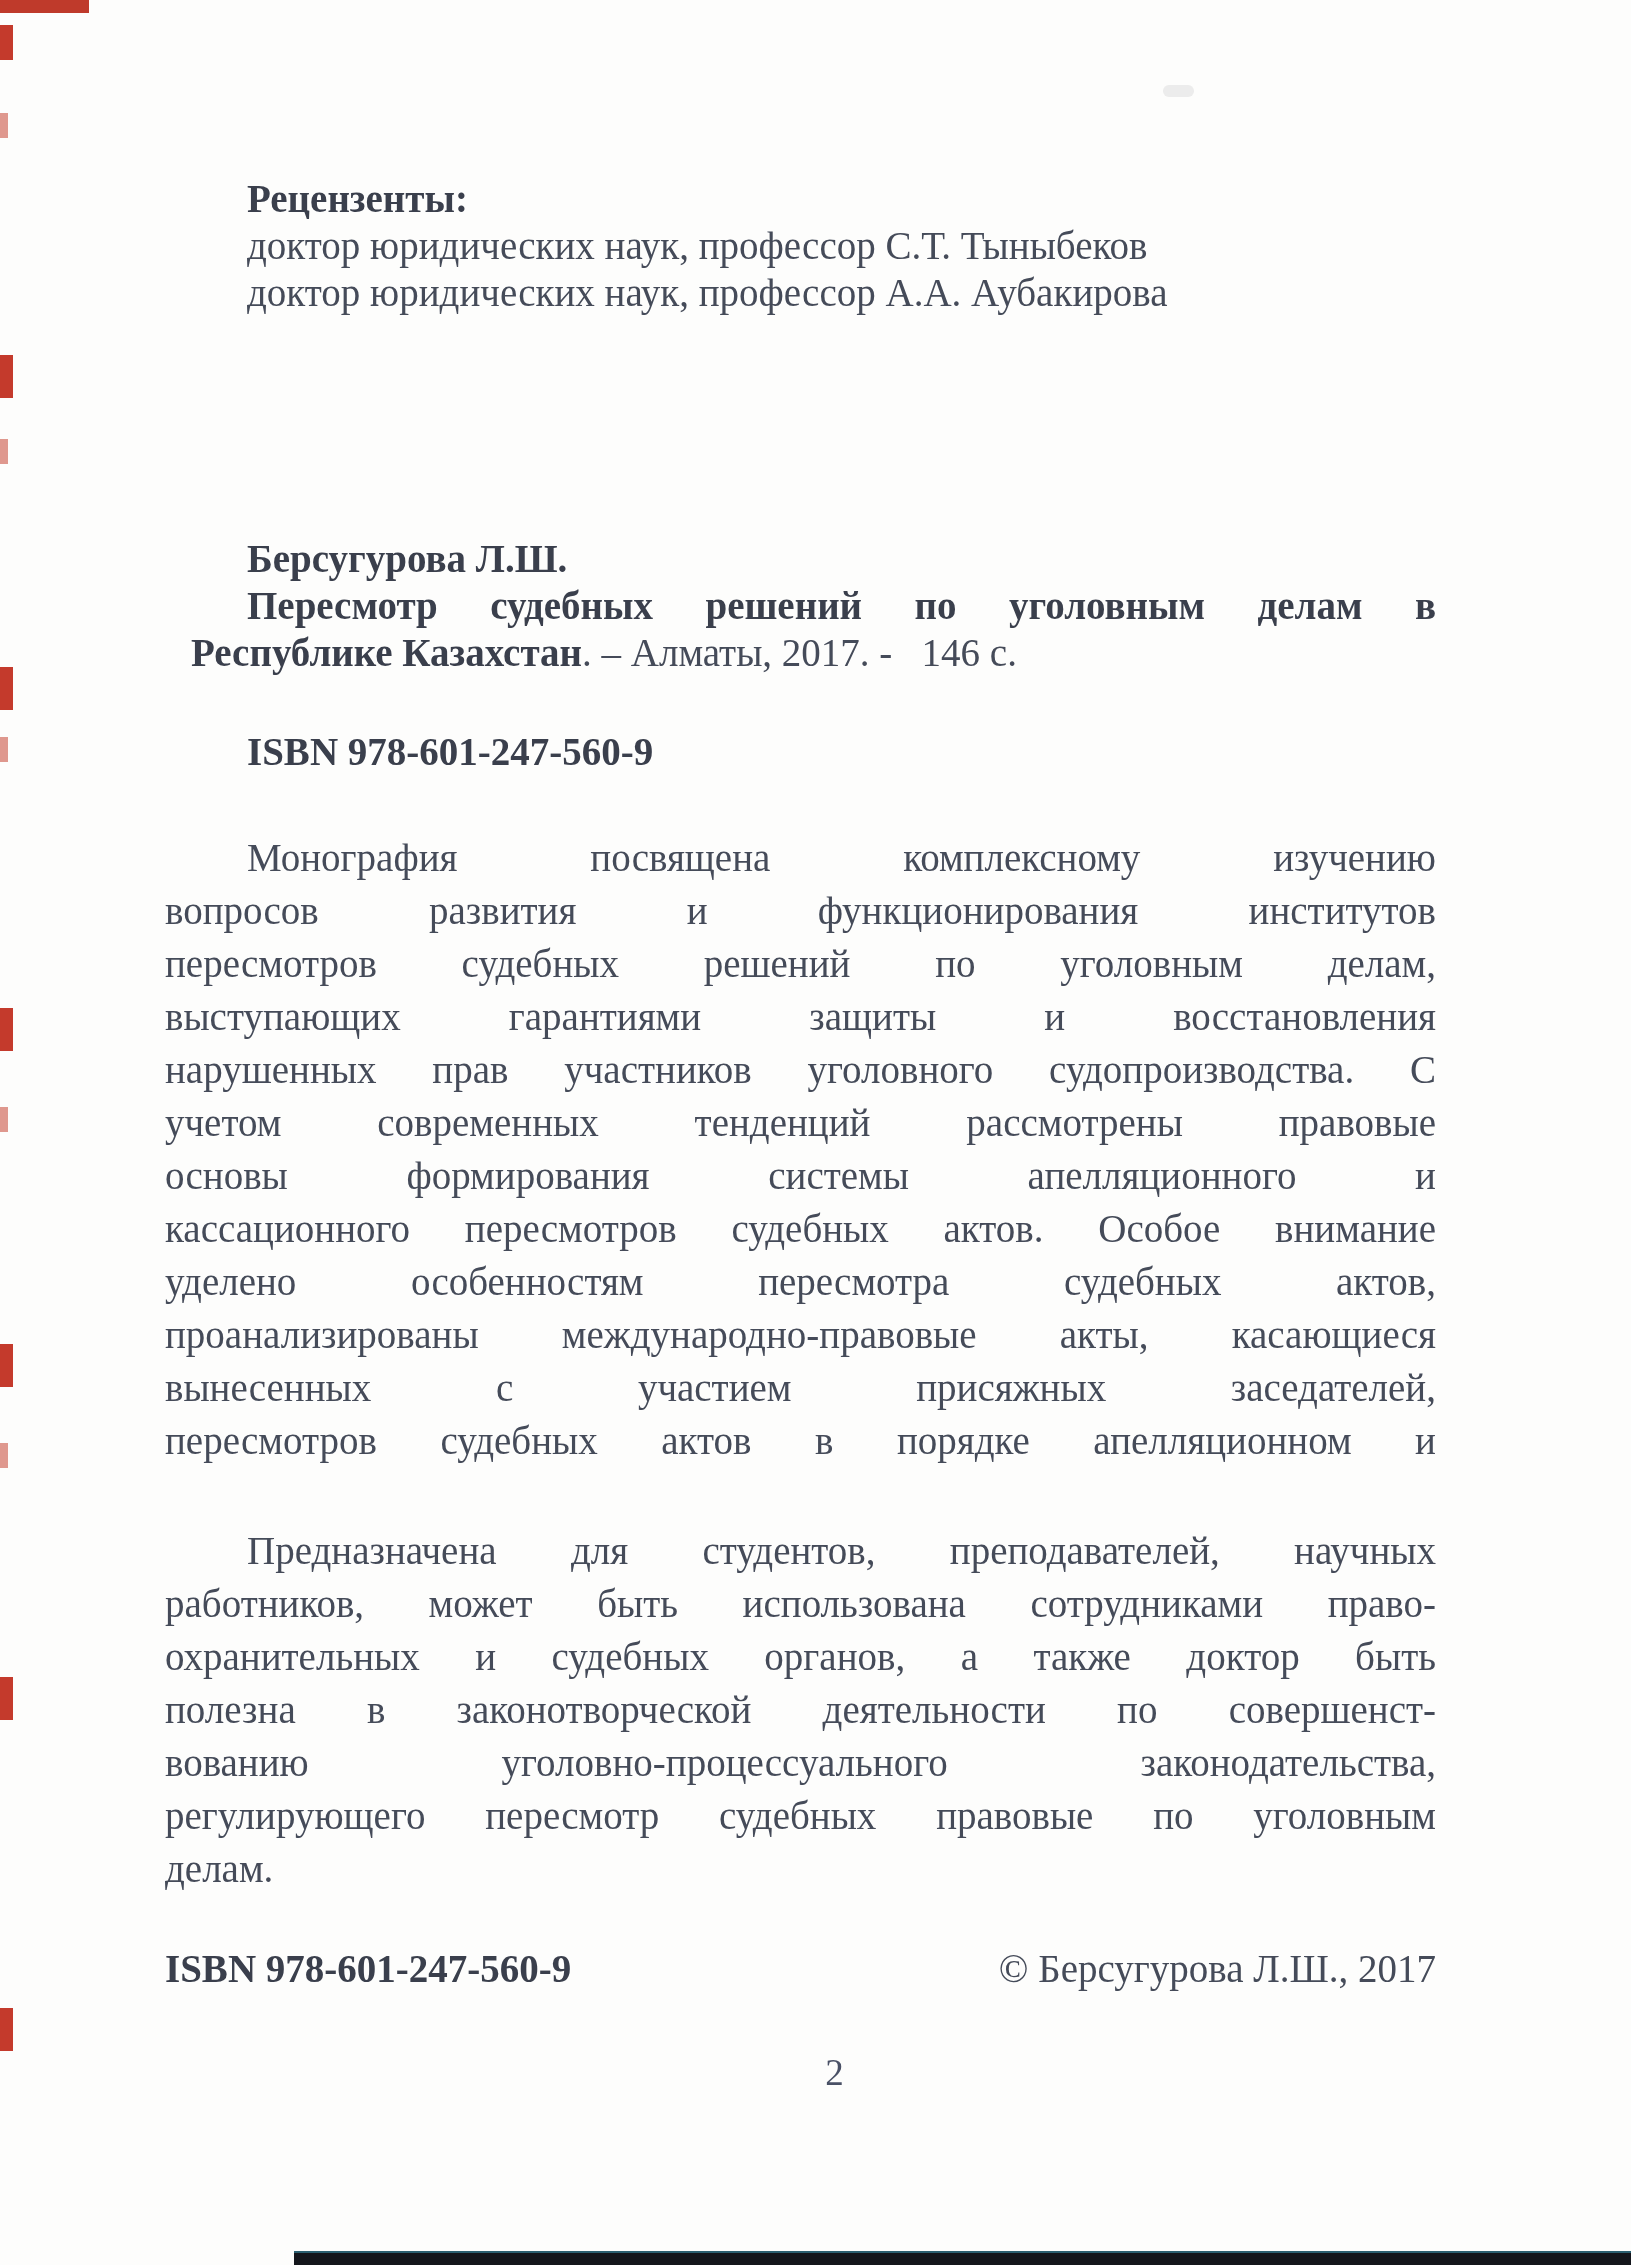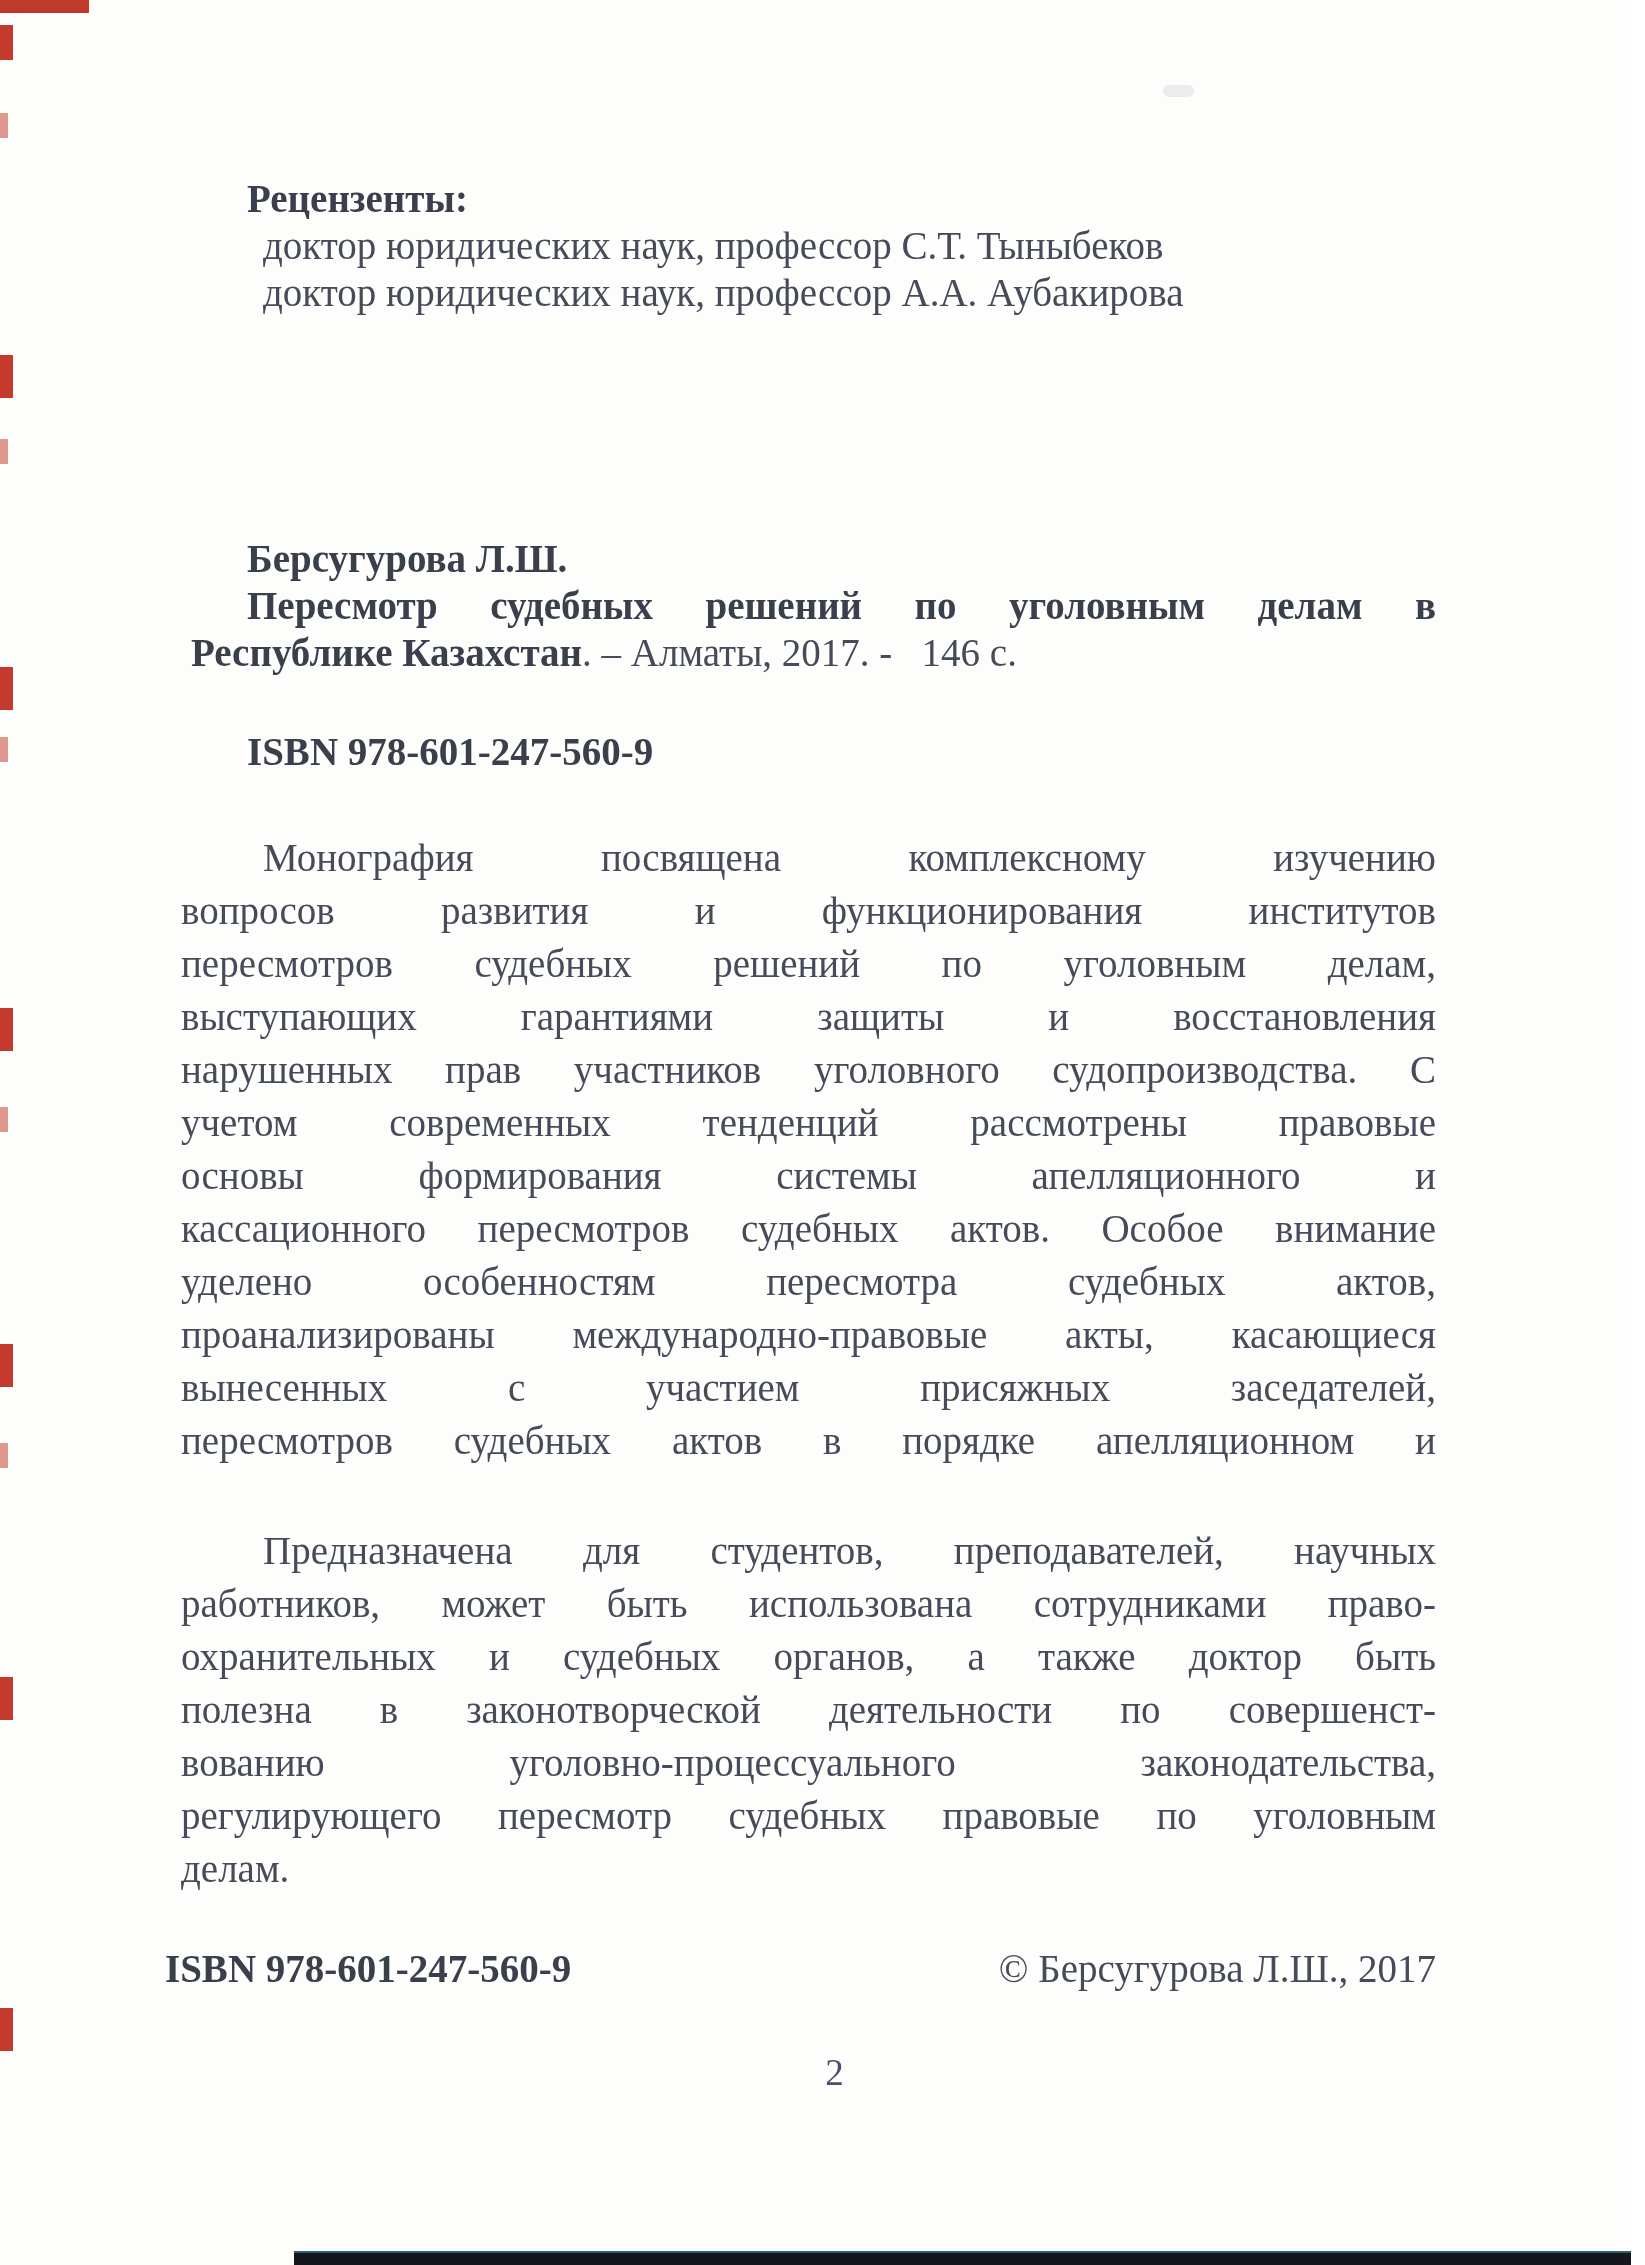--- a/index.html
+++ b/index.html
@@ -10,21 +10,21 @@
     background: #fdfdfc;
     overflow: hidden;
     font-family: "Liberation Serif", "DejaVu Serif", serif;
     color: #454b59;
     font-size: 39px;
   }
   .blk { position: absolute; left: 165px; width: 1271px; }
   .b { font-weight: 700; color: #3a3f4c; }
 
   
-  .line { text-align: justify; text-align-last: justify; line-height: 53px; margin-left: 16px; }
+  .line { text-align: justify; text-align-last: justify; line-height: 53px; }
   .line-last { text-align-last: left; }
   .para .line:first-child { text-indent: 82px; }
   .plain-lines .line {
     text-align: left; text-align-last: left;
     padding-left: 82px; line-height: 47px;
   }
 
   .reviewers { top: 175px; }
   .reviewers .head { padding-left: 82px; line-height: 47px; }
 

